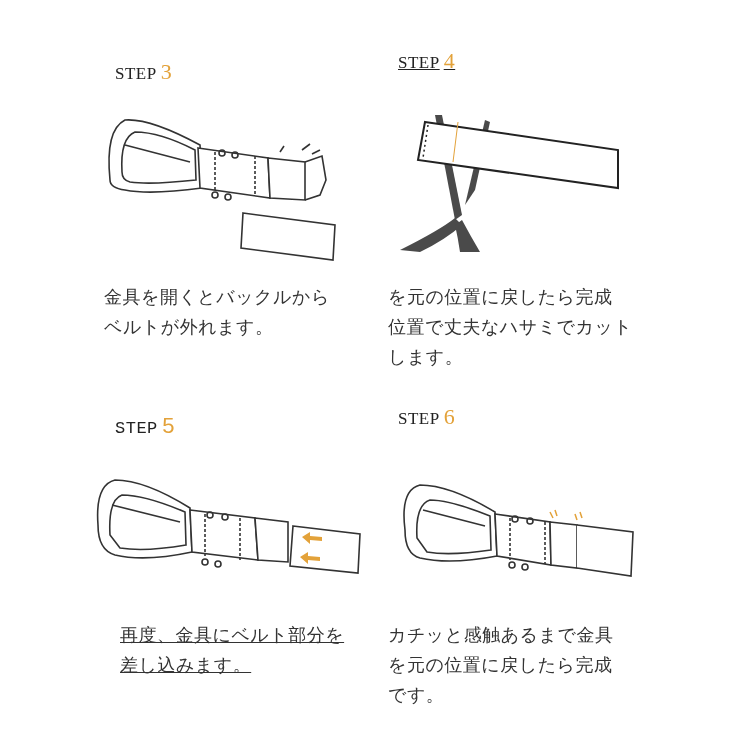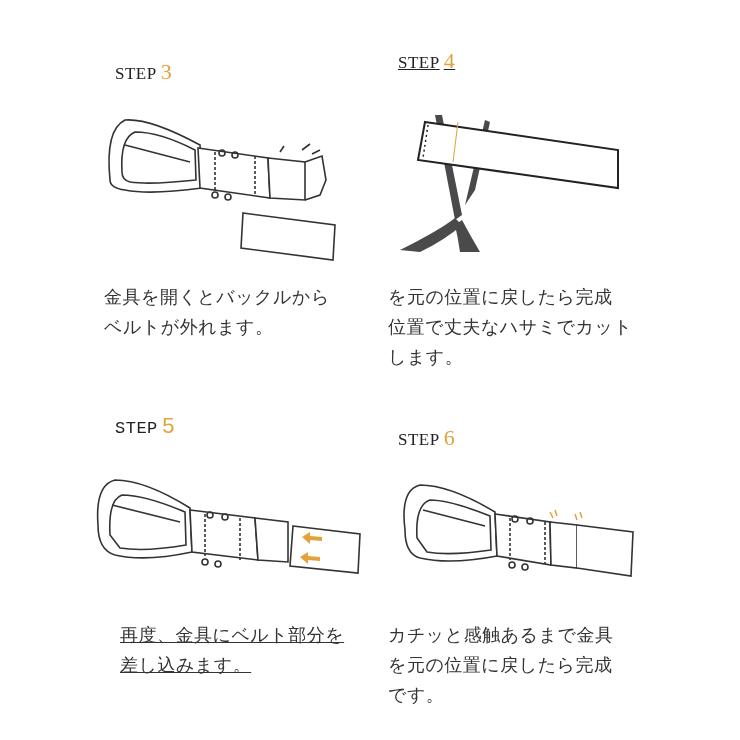--- a/index.html
+++ b/index.html
@@ -74,21 +74,21 @@
     <path d="M203,56 L270,64 L268,103 L200,96 Z" fill="#fff"></path>
   </g>
   <g fill="#E3A23A">
     <path d="M212,67 L220,62 L220,66 L232,67 L232,71 L220,70 L220,74 Z"></path>
     <path d="M210,87 L218,82 L218,86 L230,87 L230,91 L218,90 L218,94 Z"></path>
   </g>
 </svg>
 <div class="desc" style="left:120px;top:620px;text-decoration:underline;">再度、金具にベルト部分を
 差し込みます。</div>
 
-<div class="step-title" style="left:398px;top:425px;">
+<div class="step-title" style="left:398px;top:404px;">
   <span>STEP</span><span class="num" style="color:#E3A23A">6</span>
 </div>
 <svg class="illus" style="left:385px;top:470px;" width="260" height="120">
   <g fill="none" stroke="#333" stroke-width="1.6">
     <path d="M20,60 Q15,20 35,15 Q65,15 110,42 L112,86 Q65,95 35,88 Q20,84 20,60 Z" fill="#fff"></path>
     <path d="M32,68 Q30,35 45,30 Q65,30 105,46 L106,80 Q65,86 42,82 Z"></path>
     <path d="M38,40 L100,56"></path>
     <path d="M110,44 L165,52 L166,95 L112,86 Z" fill="#fff"></path>
     <path d="M125,48 L125,90" stroke-dasharray="3,2"></path>
     <path d="M160,52 L160,94" stroke-dasharray="3,2"></path>

